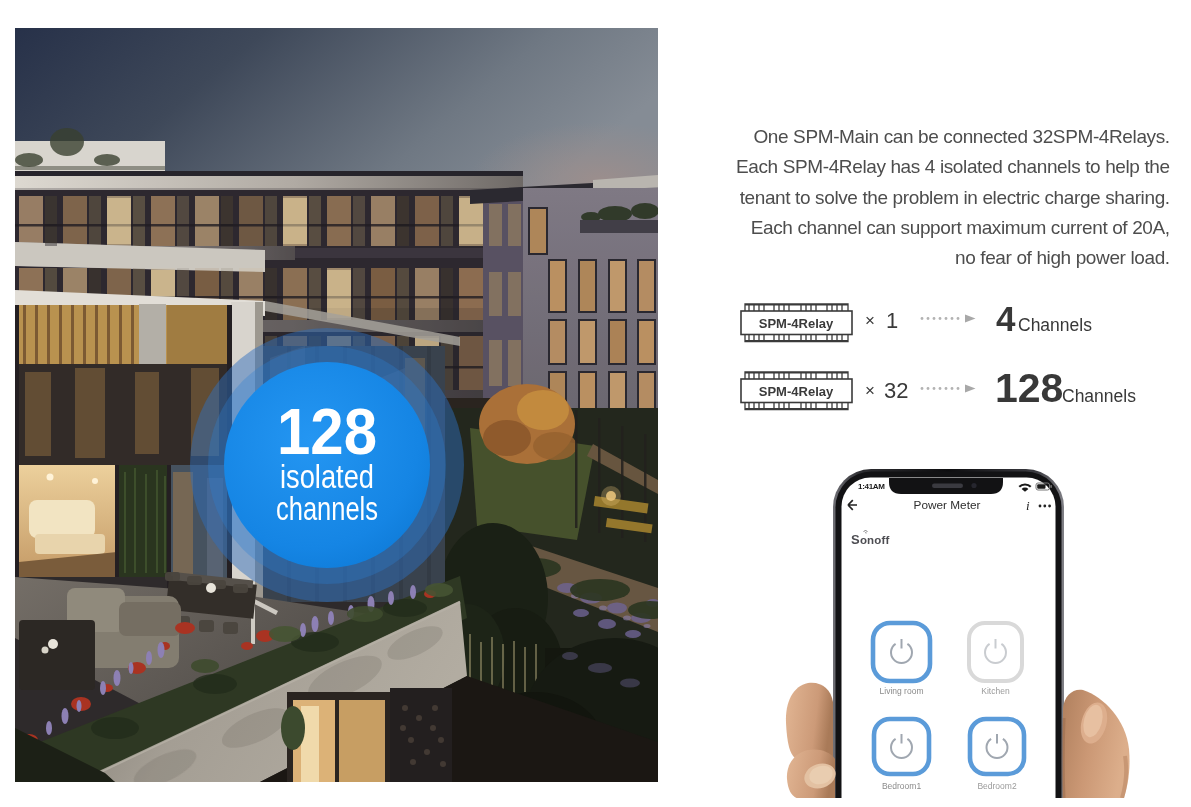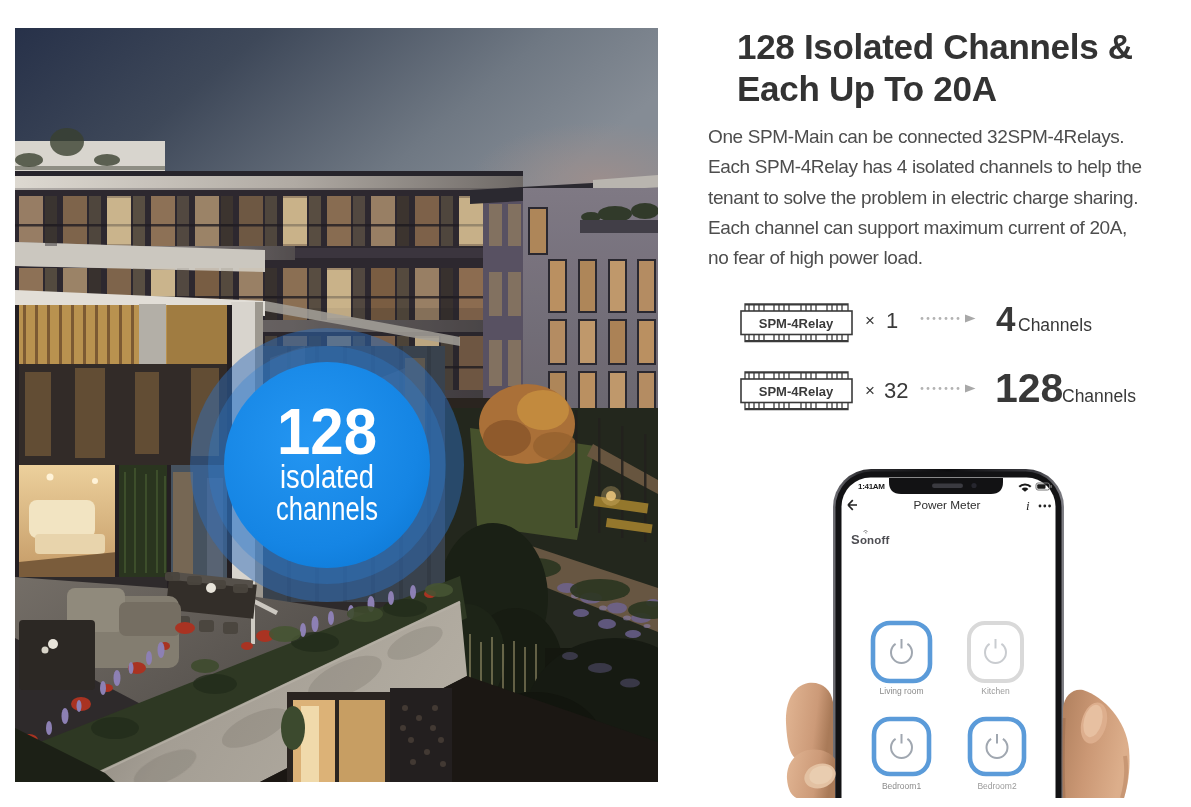--- a/index.html
+++ b/index.html
@@ -521,23 +521,22 @@
 <circle cx="312" cy="437" r="103" fill="url(#bluein)"></circle>
 
 <text x="312" y="426" font-size="64" font-weight="bold" fill="#ffffff" text-anchor="middle" font-family="Liberation Sans" textLength="100" lengthAdjust="spacingAndGlyphs">128</text>
 
 <text x="312" y="460" font-size="33" fill="#ffffff" text-anchor="middle" font-family="Liberation Sans" textLength="94" lengthAdjust="spacingAndGlyphs">isolated</text>
 
 <text x="312" y="492" font-size="33" fill="#ffffff" text-anchor="middle" font-family="Liberation Sans" textLength="102" lengthAdjust="spacingAndGlyphs">channels</text>
 </svg>
 </div>
 
-<div class="abs" style="left:737px;top:26px;font-size:35px;font-weight:bold;color:#333;line-height:42px;letter-spacing:-0.3px;white-space:nowrap;">128 Isolated Channels &amp;<br>Each Up To 20A</div>
-
-<div class="abs" style="left:708px;top:122px;font-size:19px;color:#4d4d4d;line-height:30.3px;letter-spacing:-0.38px;white-space:nowrap;">One SPM-Main can be connected 32SPM-4Relays.<br>Each SPM-4Relay has 4 isolated channels to help the<br>tenant to solve the problem in electric charge sharing.<br>Each channel can support maximum current of 20A,<br>no fear of high power load.</div>
+
+<div class="abs" style="left:736px;top:122px;font-size:19px;color:#4d4d4d;line-height:30.3px;letter-spacing:-0.38px;white-space:nowrap;text-align:right;">One SPM-Main can be connected 32SPM-4Relays.<br>Each SPM-4Relay has 4 isolated channels to help the<br>tenant to solve the problem in electric charge sharing.<br>Each channel can support maximum current of 20A,<br>no fear of high power load.</div>
 
 <div class="abs" style="left:740px;top:303px;width:420px;height:40px;">
 <svg width="420" height="40" viewBox="0 0 420 40">
 
 <g stroke="#3a3a3a" stroke-width="1.6" fill="none">
 <rect x="1" y="8" width="111" height="23.5" fill="#fff"></rect>
 <path d="M5 8 V1 H108 V8 M5 1.8 H108" stroke-width="1.3"></path>
 <path d="M5 31.5 V38.5 H108 V31.5 M5 37.7 H108" stroke-width="1.3"></path>
 </g>
 <g stroke="#3a3a3a" stroke-width="1.3">

